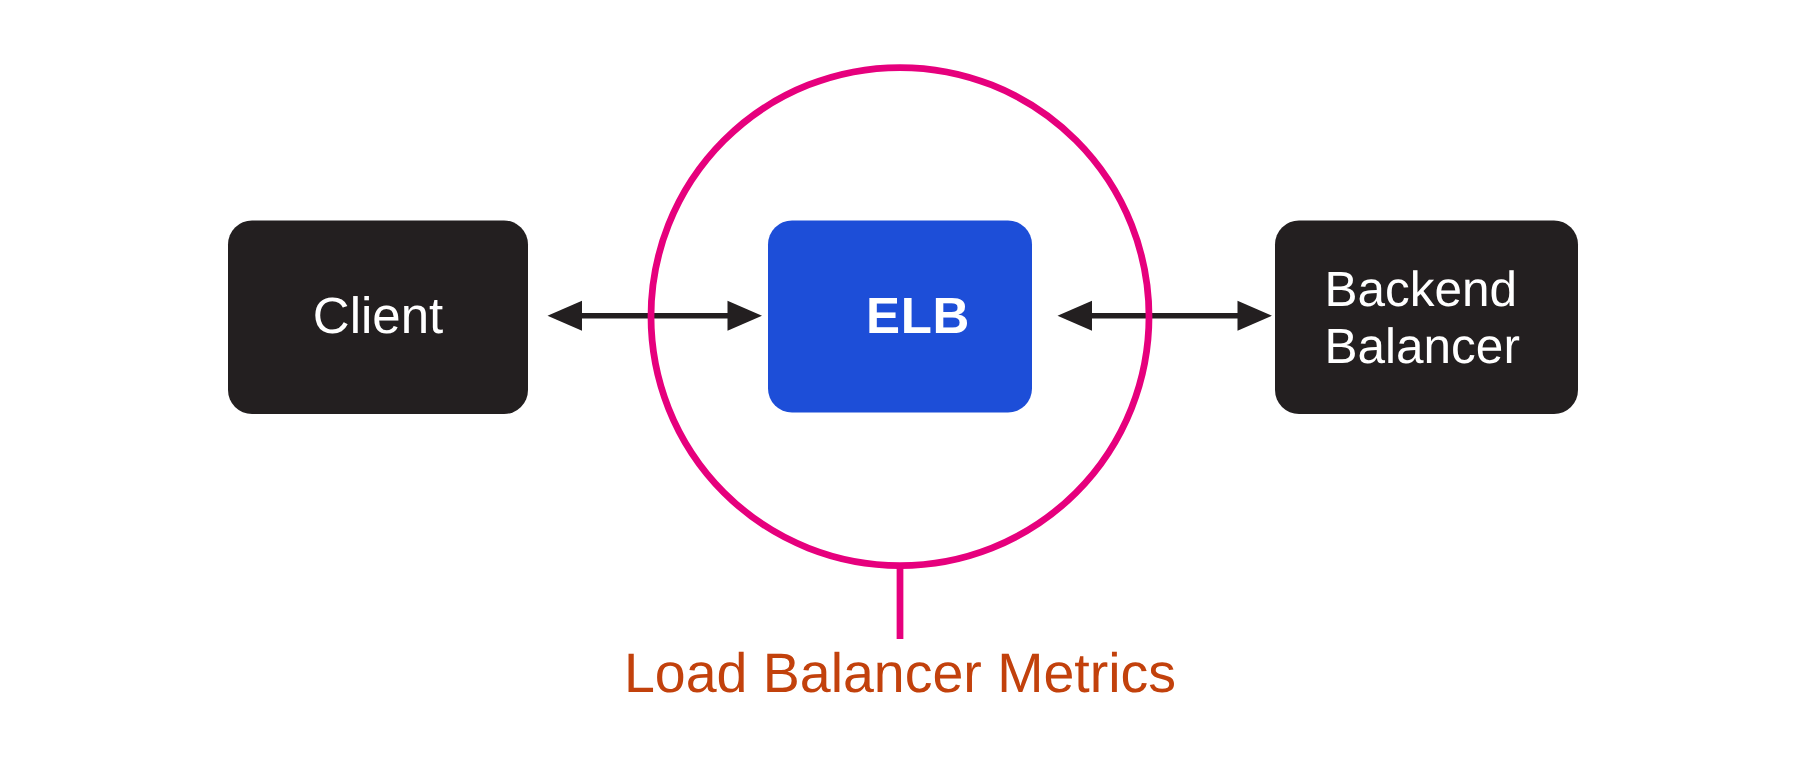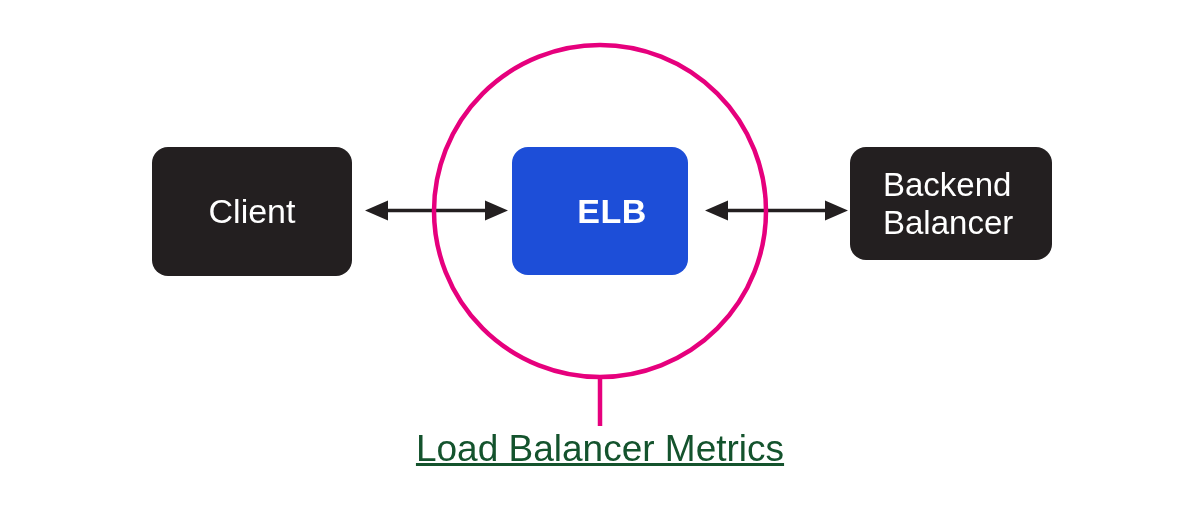--- a/index.html
+++ b/index.html
@@ -35,35 +35,34 @@
 
   #node-client {
     left: 152px; top: 147px; width: 200px; height: 129px;
     font-size: 34px; font-weight: 400;
   }
   #node-elb {
     left: 512px; top: 147px; width: 176px; height: 128px;
     font-size: 34px; font-weight: 700; letter-spacing: 0.5px;
   }
   #node-backend {
-    left: 850px; top: 147px; width: 202px; height: 113px;
+    left: 850px; top: 147px; width: 202px; height: 129px;
     justify-content: flex-start;
     padding-left: 33px;
     font-size: 33px; font-weight: 400;
   }
   #node-backend .lines { display: flex; flex-direction: column; line-height: 38px; }
 
   #caption {
     position: absolute;
     left: 400px; top: 428px; width: 400px;
     text-align: center;
-    color: #14532d;
+    color: #c2410c;
     font-size: 37px;
     font-weight: 500;
-    text-decoration: underline;
   }
 </style>
 </head>
 <body>
 
 <div id="canvas">
 
   <svg id="connector-layer" viewBox="0 0 1200 512" xmlns="http://www.w3.org/2000/svg">
 
     <g>

